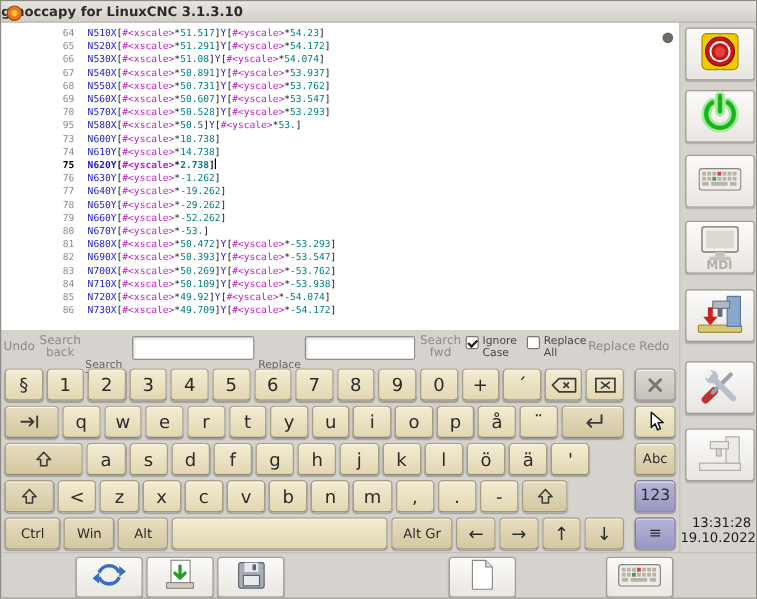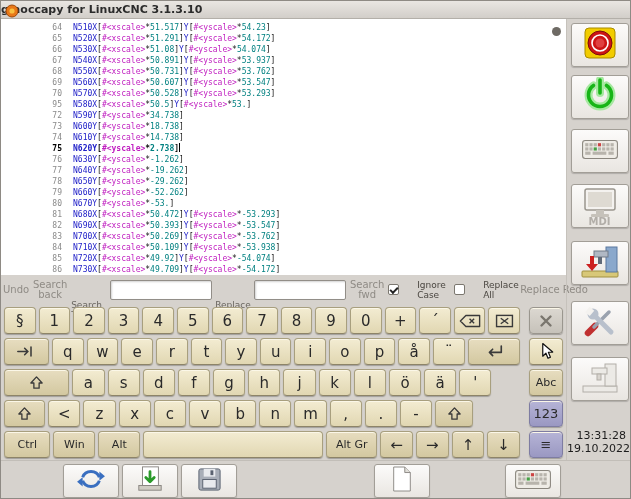--- a/index.html
+++ b/index.html
@@ -32,21 +32,21 @@
   .searchbar { position: absolute; top: 274px; left: 0; width: 565px; height: 29px;
                display: flex; align-items: center; gap: 3px; padding: 0 2px; }
   .flatbtn { background: none; border: none; font-family: inherit; font-size: 10px;
              color: #8f8b85; cursor: default; flex: none; }
   .flatbtn.wrap { width: 36px; line-height: 10px; white-space: normal; }
   .sb-label { flex: none; width: 36px; font-size: 9px; line-height: 10px; color: #6a6660; margin-top: 40px; }
   .sb-input { flex: none; height: 20px; border: 1px solid #928e88; border-radius: 2px;
               background: #fff; box-shadow: inset 1px 1px 2px rgba(0,0,0,.18);
               font-size: 10px; padding: 0 3px; }
   .sb-input.search { width: 102px; } .sb-input.replace { width: 92px; }
-  .cb { flex: none; display: flex; align-items: center; gap: 18px; }
+  .cb { flex: none; display: flex; align-items: flex-start; gap: 3px; }
   .cb-box { position: relative; width: 11px; height: 11px; background: #fff;
             border: 1px solid #7b776f; border-radius: 2px; flex: none; }
   .cb-box.checked::after { content: ""; position: absolute; left: 1px; top: 2px;
             width: 6px; height: 3px; border-left: 2px solid #222; border-bottom: 2px solid #222;
             transform: rotate(-45deg); }
   .cb-text { font-size: 9px; line-height: 10px; width: 34px; color: #4a4640; }
 
   
   .keyboard { position: absolute; top: 303px; left: 0; width: 565px; height: 156px; padding-top: 3px; }
   .kb-row { display: flex; height: 27px; margin: 0 3px 4px 3px; }
@@ -140,24 +140,20 @@
           <span class="lnum">69</span>
           <span class="ltext"><span style="color: rgb(32, 32, 200);">N560</span><span style="color: rgb(32, 32, 200);">X</span><span style="color: rgb(16, 16, 16);">[</span><span style="color: rgb(192, 32, 192);">#&lt;xscale&gt;</span><span style="color: rgb(16, 16, 16);">*</span><span style="color: rgb(0, 128, 128);">50.607</span><span style="color: rgb(16, 16, 16);">]</span><span style="color: rgb(32, 32, 200);">Y</span><span style="color: rgb(16, 16, 16);">[</span><span style="color: rgb(192, 32, 192);">#&lt;yscale&gt;</span><span style="color: rgb(16, 16, 16);">*</span><span style="color: rgb(0, 128, 128);">53.547</span><span style="color: rgb(16, 16, 16);">]</span></span>
         </div>
         <div class="line">
           <span class="lnum">70</span>
           <span class="ltext"><span style="color: rgb(32, 32, 200);">N570</span><span style="color: rgb(32, 32, 200);">X</span><span style="color: rgb(16, 16, 16);">[</span><span style="color: rgb(192, 32, 192);">#&lt;xscale&gt;</span><span style="color: rgb(16, 16, 16);">*</span><span style="color: rgb(0, 128, 128);">50.528</span><span style="color: rgb(16, 16, 16);">]</span><span style="color: rgb(32, 32, 200);">Y</span><span style="color: rgb(16, 16, 16);">[</span><span style="color: rgb(192, 32, 192);">#&lt;yscale&gt;</span><span style="color: rgb(16, 16, 16);">*</span><span style="color: rgb(0, 128, 128);">53.293</span><span style="color: rgb(16, 16, 16);">]</span></span>
         </div>
         <div class="line">
           <span class="lnum">95</span>
           <span class="ltext"><span style="color: rgb(32, 32, 200);">N580</span><span style="color: rgb(32, 32, 200);">X</span><span style="color: rgb(16, 16, 16);">[</span><span style="color: rgb(192, 32, 192);">#&lt;xscale&gt;</span><span style="color: rgb(16, 16, 16);">*</span><span style="color: rgb(0, 128, 128);">50.5</span><span style="color: rgb(16, 16, 16);">]</span><span style="color: rgb(32, 32, 200);">Y</span><span style="color: rgb(16, 16, 16);">[</span><span style="color: rgb(192, 32, 192);">#&lt;yscale&gt;</span><span style="color: rgb(16, 16, 16);">*</span><span style="color: rgb(0, 128, 128);">53.</span><span style="color: rgb(16, 16, 16);">]</span></span>
-        </div>
-        <div class="line">
-          <span class="lnum">72</span>
-          <span class="ltext"><span style="color: rgb(32, 32, 200);">N590</span><span style="color: rgb(32, 32, 200);">Y</span><span style="color: rgb(16, 16, 16);">[</span><span style="color: rgb(192, 32, 192);">#&lt;yscale&gt;</span><span style="color: rgb(16, 16, 16);">*</span><span style="color: rgb(0, 128, 128);">34.738</span><span style="color: rgb(16, 16, 16);">]</span></span>
         </div>
         <div class="line">
           <span class="lnum">73</span>
           <span class="ltext"><span style="color: rgb(32, 32, 200);">N600</span><span style="color: rgb(32, 32, 200);">Y</span><span style="color: rgb(16, 16, 16);">[</span><span style="color: rgb(192, 32, 192);">#&lt;yscale&gt;</span><span style="color: rgb(16, 16, 16);">*</span><span style="color: rgb(0, 128, 128);">18.738</span><span style="color: rgb(16, 16, 16);">]</span></span>
         </div>
         <div class="line">
           <span class="lnum">74</span>
           <span class="ltext"><span style="color: rgb(32, 32, 200);">N610</span><span style="color: rgb(32, 32, 200);">Y</span><span style="color: rgb(16, 16, 16);">[</span><span style="color: rgb(192, 32, 192);">#&lt;yscale&gt;</span><span style="color: rgb(16, 16, 16);">*</span><span style="color: rgb(0, 128, 128);">14.738</span><span style="color: rgb(16, 16, 16);">]</span></span>
         </div>
         <div class="line current">

